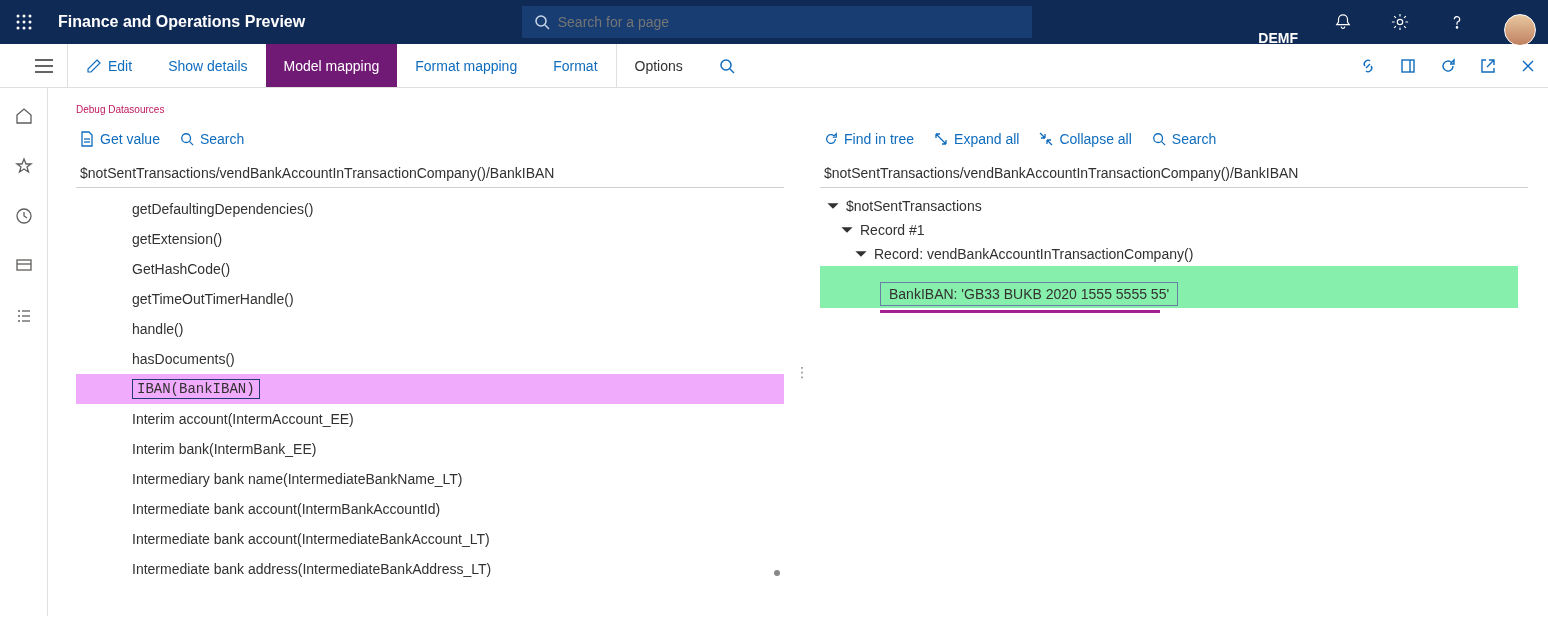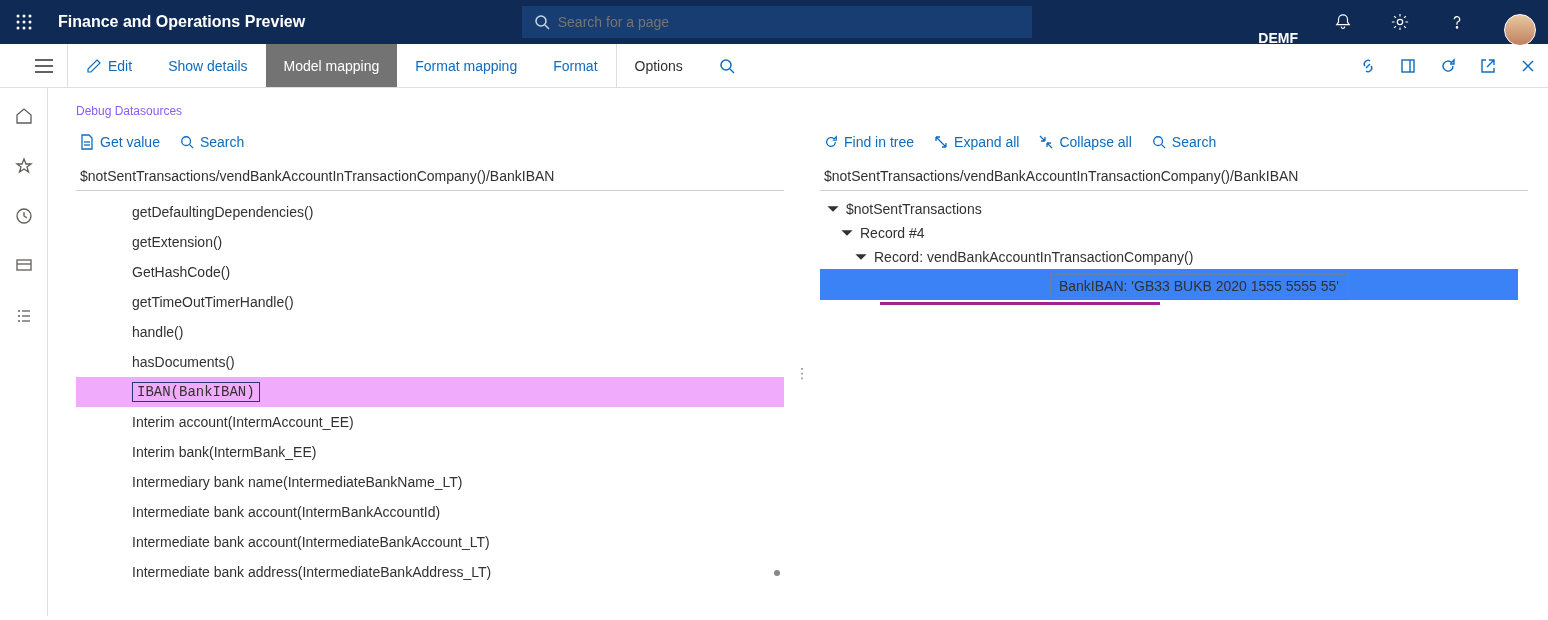--- a/index.html
+++ b/index.html
@@ -13,32 +13,32 @@
   .search-box input { background: transparent; border: none; outline: none; color: #cbd8e8; margin-left: 8px; font-size: 14px; width: 100%; }
   .top-right { display: flex; align-items: flex-end; gap: 13px; font-weight: bold; }
   .top-icon { width: 44px; height: 48px; display: flex; align-items: center; justify-content: center; cursor: pointer; }
   .company-code { font-size: 14px; padding: 0 10px; }
   .avatar { width: 32px; height: 32px; border-radius: 50%; background: linear-gradient(#e7c8a0,#c08060); margin: 0 12px; border: 1px solid #fff; }
   
   .page-bar { height: 44px; display: flex; align-items: stretch; border-bottom: 1px solid #e1dfdd; background: #fff; padding-left: 20px; }
   .hamburger { width: 48px; display: flex; align-items: center; justify-content: center; border-right: 1px solid #e1dfdd; cursor: pointer; }
   .page-actions { display: flex; align-items: stretch; }
   .page-action { display: flex; align-items: center; padding: 0 18px; color: #0f6cbd; cursor: pointer; font-size: 14px; }
-  .page-action.active { background: #737373; color: #fff; }
+  .page-action.active { background: #701a75; color: #fff; }
   .page-action.options { color: #323130; }
   .edit-icon { margin-right: 6px; }
   .page-right-icons { margin-left: auto; display: flex; align-items: center; }
   .pr-icon { width: 40px; display: flex; align-items: center; justify-content: center; cursor: pointer; color: #0f6cbd; }
   
   .body-wrap { display: flex; height: calc(100vh - 92px); min-height: 528px; }
   .side-rail { width: 48px; border-right: 1px solid #e1dfdd; display: flex; flex-direction: column; align-items: center; padding-top: 12px; gap: 18px; }
   .rail-icon { width: 48px; height: 32px; display: flex; align-items: center; justify-content: center; cursor: pointer; color: #605e5c; }
   
   .content { flex: 1; padding: 16px 20px 0 28px; display: flex; flex-direction: column; overflow: hidden; }
-  .page-heading { font-size: 12px; color: #8b5cf6; margin-bottom: 12px; }
+  .page-heading { font-size: 10px; color: #be185d; margin-bottom: 12px; }
   
   .panes { display: flex; flex: 1; gap: 4px; overflow: hidden; }
   .pane { flex: 1; display: flex; flex-direction: column; overflow: hidden; }
   .pane-left { margin-right: 10px; }
   .pane-right { margin-left: 10px; }
   
   .pane-toolbar { display: flex; align-items: center; gap: 20px; padding: 4px 0 12px 4px; }
   .tb-link { color: #0f6cbd; display: flex; align-items: center; gap: 6px; cursor: pointer; font-size: 14px; }
   
   .path-bar { font-size: 14px; color: #323130; padding: 6px 0 6px 4px; border-bottom: 1px solid #d2d0ce; }
@@ -47,21 +47,21 @@
   .tree-row { padding: 5px 0 5px 56px; font-size: 14px; color: #323130; line-height: 20px; }
   .tree-row.selected { background: #f0abfc; font-family: Liberation Mono, monospace; }
   .tree-row.selected span.box { border: 1px solid #223a73; padding: 1px 4px; }
   
   .r-tree-row { display: flex; align-items: center; padding: 4px 0; font-size: 14px; }
   .caret { width: 14px; height: 14px; margin-right: 6px; color: #323130; }
   .r-label { }
   .r-row-l1 { padding-left: 6px; }
   .r-row-l2 { padding-left: 20px; }
   .r-row-l3 { padding-left: 34px; }
-  .r-row-l4-wrap { background: #3b82f6; width: calc(100% - 10px); display: flex; align-items: center; padding: 5px 0 2px 60px; justify-content: center; }
+  .r-row-l4-wrap { background: #86efac; width: calc(100% - 10px); display: flex; align-items: center; padding: 16px 0 2px 60px; }
   .underline { height: 3px; background: #a3228e; margin-left: 60px; width: 280px; margin-top: 2px; }
   
   .drag-handle { width: 8px; display: flex; align-items: center; justify-content: center; color: #8a8886; cursor: col-resize; }
   
   .scroll-dot { width: 6px; height: 6px; background: #8a8886; border-radius: 3px; position: absolute; right: 4px; bottom: 40px; }
   
   svg { flex-shrink: 0; }
 </style>
 </head>
 <body>
@@ -296,21 +296,21 @@
           <div class="r-tree-row r-row-l1">
             <svg class="caret" viewBox="0 0 10 10" fill="#323130">
                 <path d="M1 3l4 4 4-4z"></path>
               </svg>
             <span class="r-label">$notSentTransactions</span>
           </div>
           <div class="r-tree-row r-row-l2">
             <svg class="caret" viewBox="0 0 10 10" fill="#323130">
                 <path d="M1 3l4 4 4-4z"></path>
               </svg>
-            <span class="r-label">Record #4</span>
+            <span class="r-label">Record #1</span>
           </div>
           <div class="r-tree-row r-row-l3">
             <svg class="caret" viewBox="0 0 10 10" fill="#323130">
                 <path d="M1 3l4 4 4-4z"></path>
               </svg>
             <span class="r-label">Record: vendBankAccountInTransactionCompany()</span>
           </div>
           <div class="r-row-l4-wrap">
             <span class="r-label" style="border:1px solid #6a7fa5; padding:3px 8px;">BankIBAN: 'GB33 BUKB 2020 1555 5555 55'</span>
           </div>

